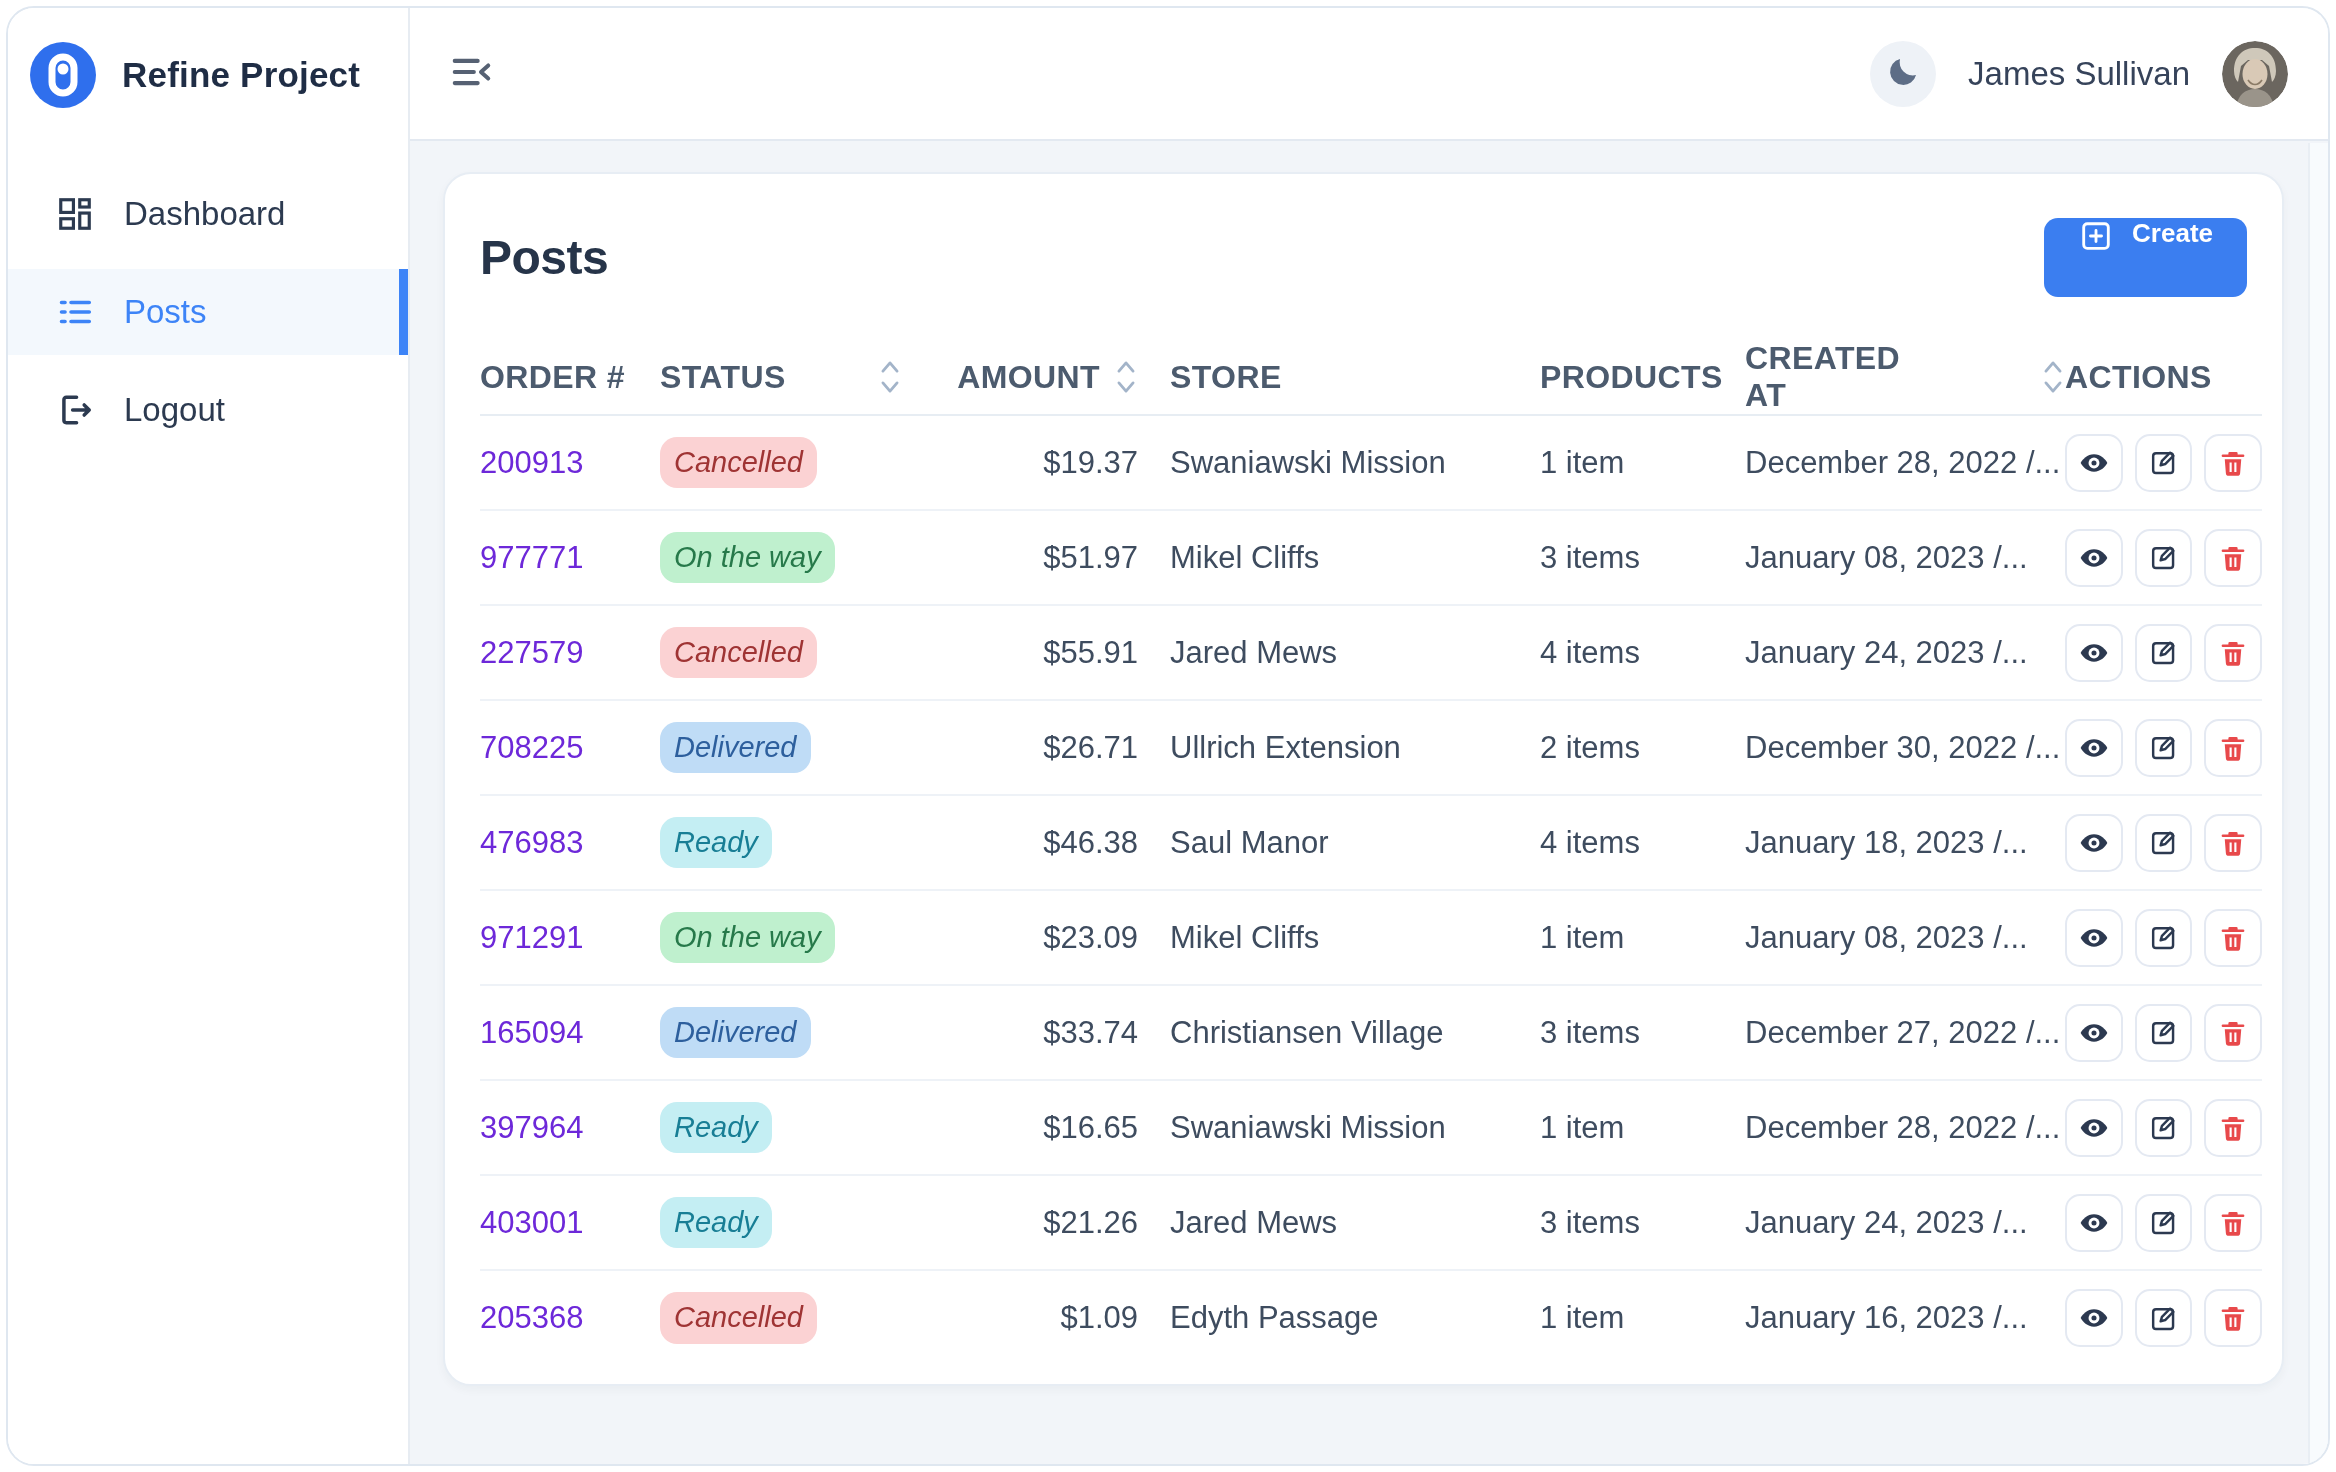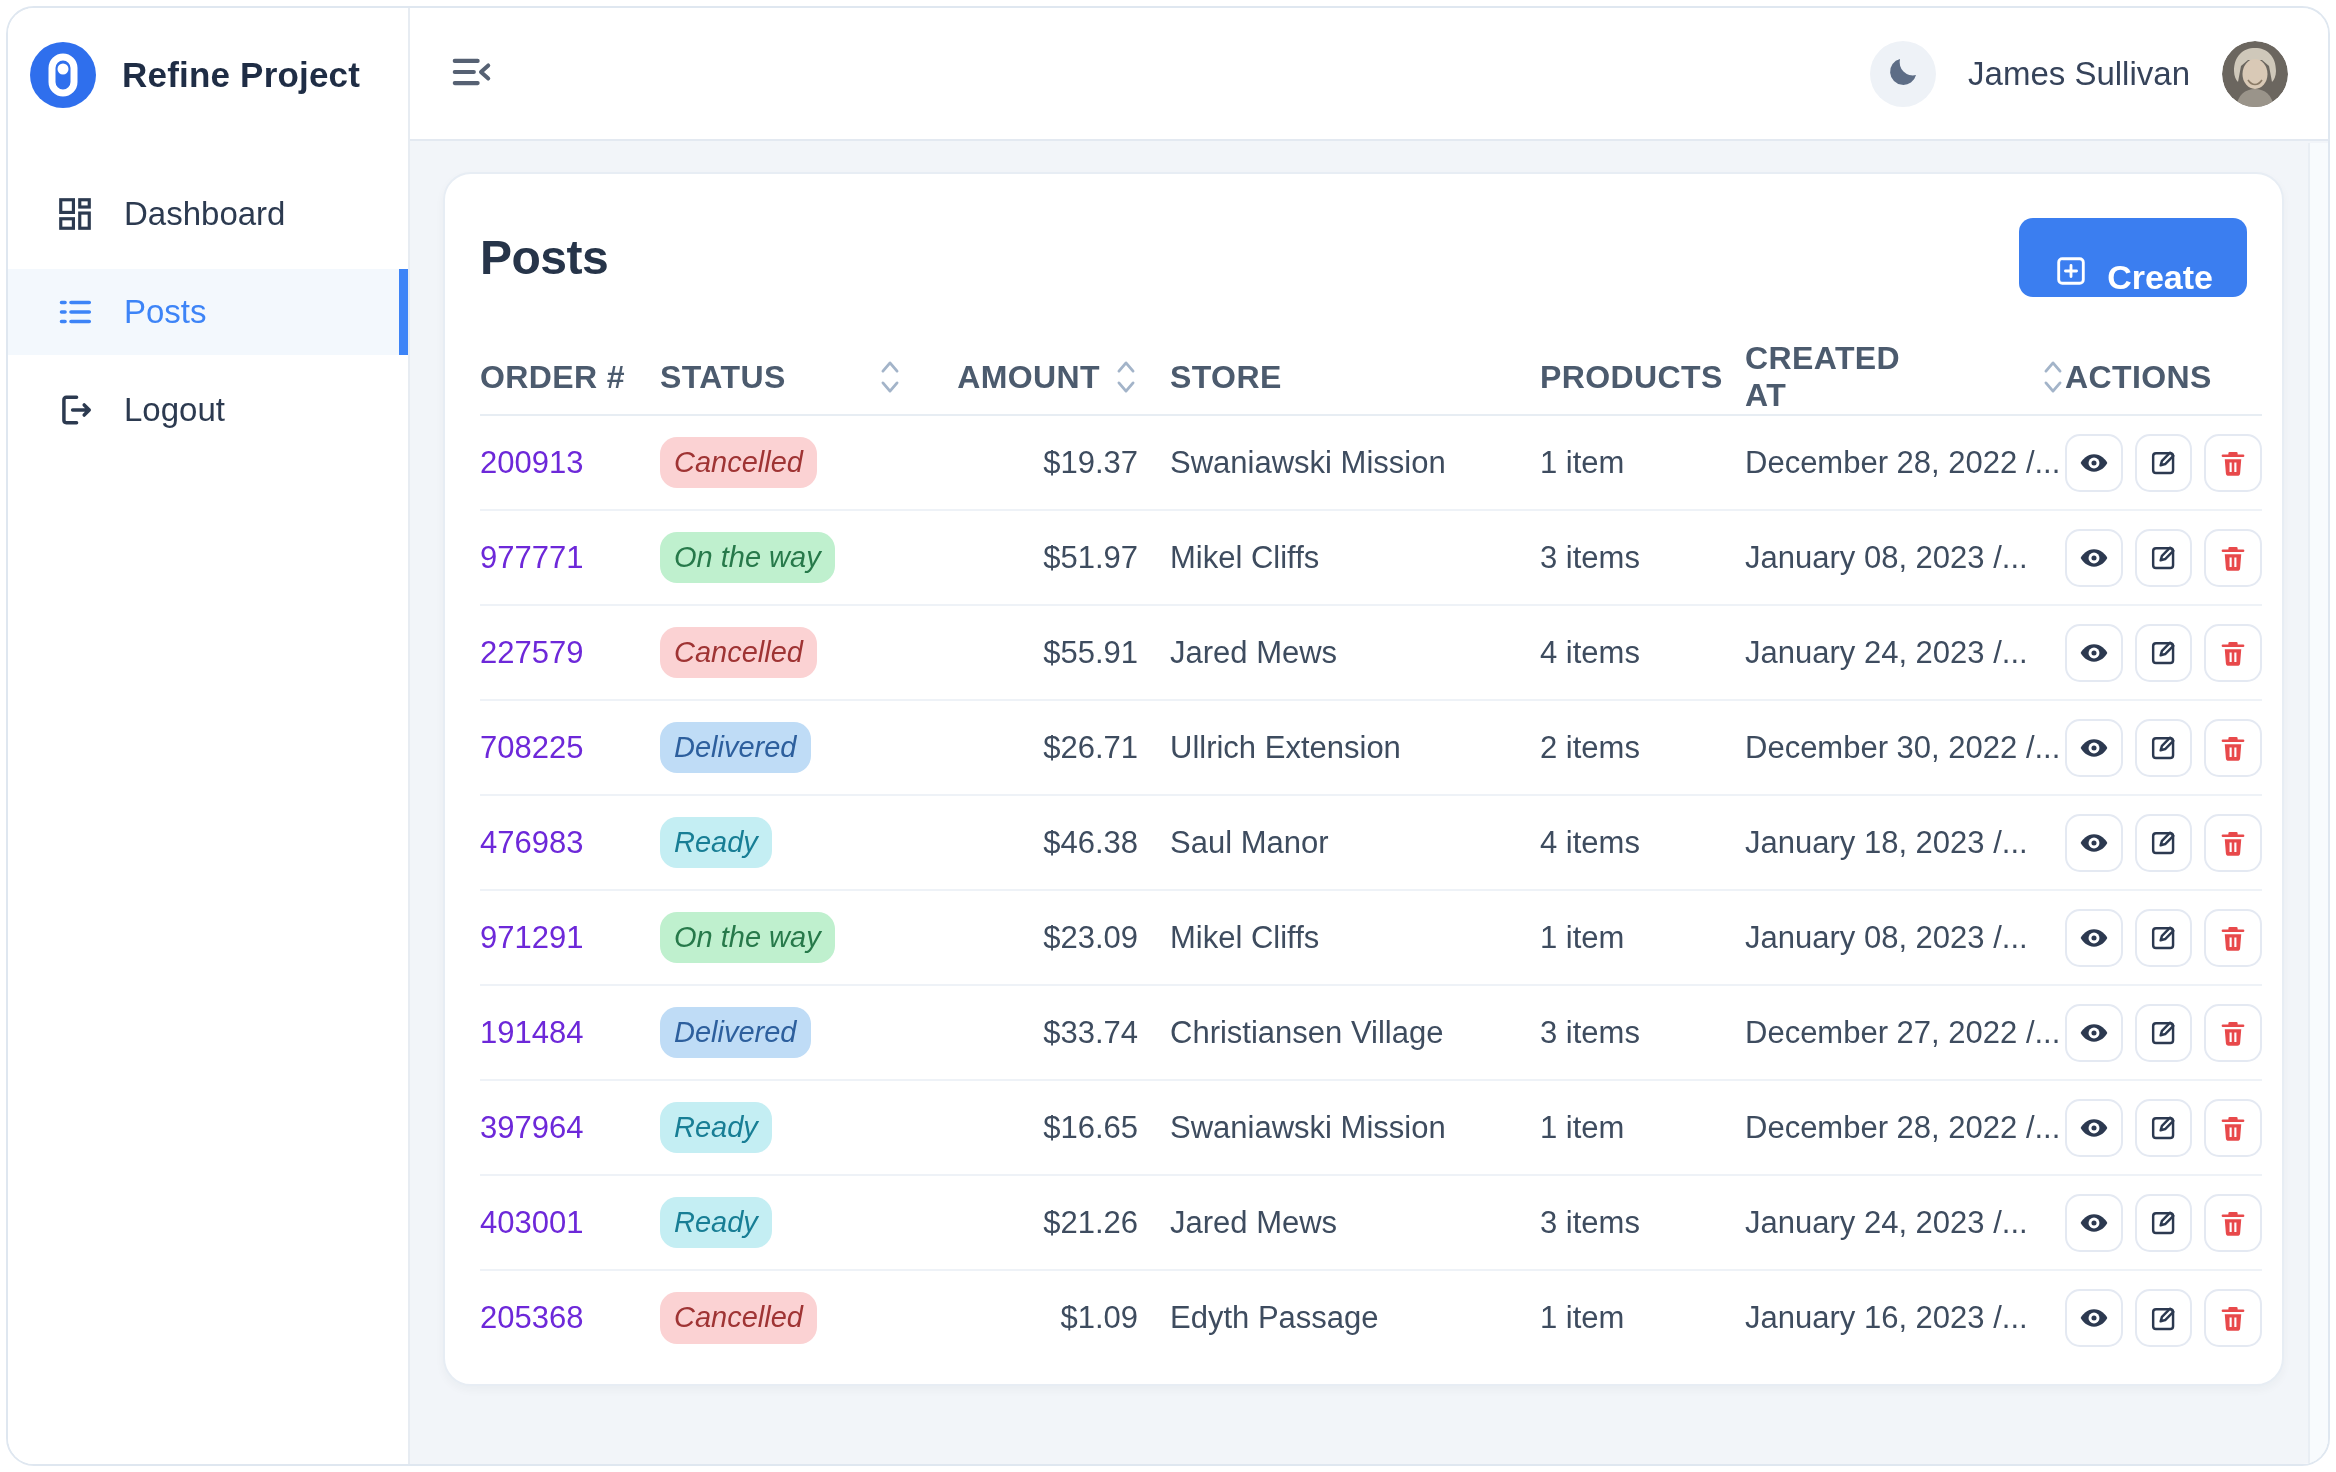--- a/index.html
+++ b/index.html
@@ -52,23 +52,23 @@
   
   .content { flex: 1; padding: 31px 44px 0 33px; }
   .card {
     background: #ffffff; border: 2px solid #e7edf4; border-radius: 28px;
     height: 1214px; padding: 44px 20px 0 35px;
     box-shadow: 0 4px 10px rgba(30,41,59,0.04);
   }
   .card-header { display: flex; align-items: center; justify-content: space-between; margin-bottom: 43px; padding-right: 15px; }
   .page-title { font-size: 48px; font-weight: 800; color: #263449; letter-spacing: -0.5px; }
   .create-btn {
-    display: flex; align-items: flex-end; gap: 18px; cursor: pointer;
+    display: flex; align-items: flex-start; gap: 18px; cursor: pointer;
     background: #3b7ef0; color: #ffffff; border: none; border-radius: 14px;
-    height: 79px; padding: 0 34px; font-size: 34px; font-weight: 600;
+    height: 79px; padding: 0 34px; font-size: 26px; font-weight: 600;
     font-family: "Liberation Sans", sans-serif;
   }
 
   
   table { width: 100%; border-collapse: collapse; table-layout: fixed; }
   col.c-order { width: 180px; } col.c-status { width: 330px; } col.c-amount { width: 180px; }
   col.c-store { width: 370px; } col.c-products { width: 205px; } col.c-created { width: 320px; }
   th { height: 75px; border-bottom: 2px solid #e7edf3; vertical-align: middle; text-align: left; }
   .th-inner { display: flex; align-items: center; font-size: 32px; font-weight: 700; color: #4c5b6e; letter-spacing: .4px; }
   .th-inner.right { justify-content: flex-end; padding-right: 32px; }
@@ -450,21 +450,21 @@
                         <path fill="#e8494b" d="M9.3 3.2h5.4a1 1 0 0 1 1 1v.9h4.4a1 1 0 1 1 0 2H3.9a1 1 0 1 1 0-2h4.4v-.9a1 1 0 0 1 1-1z"></path>
                         <path fill="#e8494b" d="M5.4 8.9h13.2l-.9 11.2a2.3 2.3 0 0 1-2.3 2.1H8.6a2.3 2.3 0 0 1-2.3-2.1z"></path>
                         <path stroke="#ffffff" stroke-width="1.7" d="M10.1 11.5v7.6M13.9 11.5v7.6"></path>
                       </svg>
                     </button>
                   </div>
                 </td>
               </tr>
 
               <tr>
-                <td class="order">191484</td>
+                <td class="order">165094</td>
                 <td>
                   <span class="badge" style="background: rgb(191, 220, 246); color: rgb(45, 95, 157);">Delivered</span>
                 </td>
                 <td class="amount">$33.74</td>
                 <td>Christiansen Village</td>
                 <td>3 items</td>
                 <td>December 27, 2022 /...</td>
                 <td>
                   <div class="actions-wrap">
                     <button class="icon-btn">

